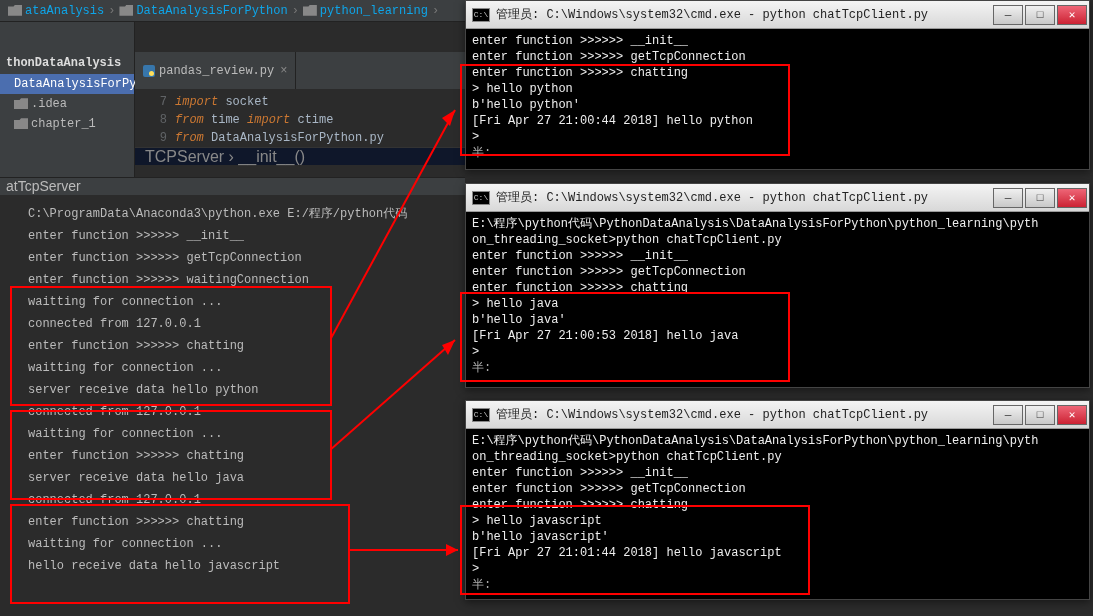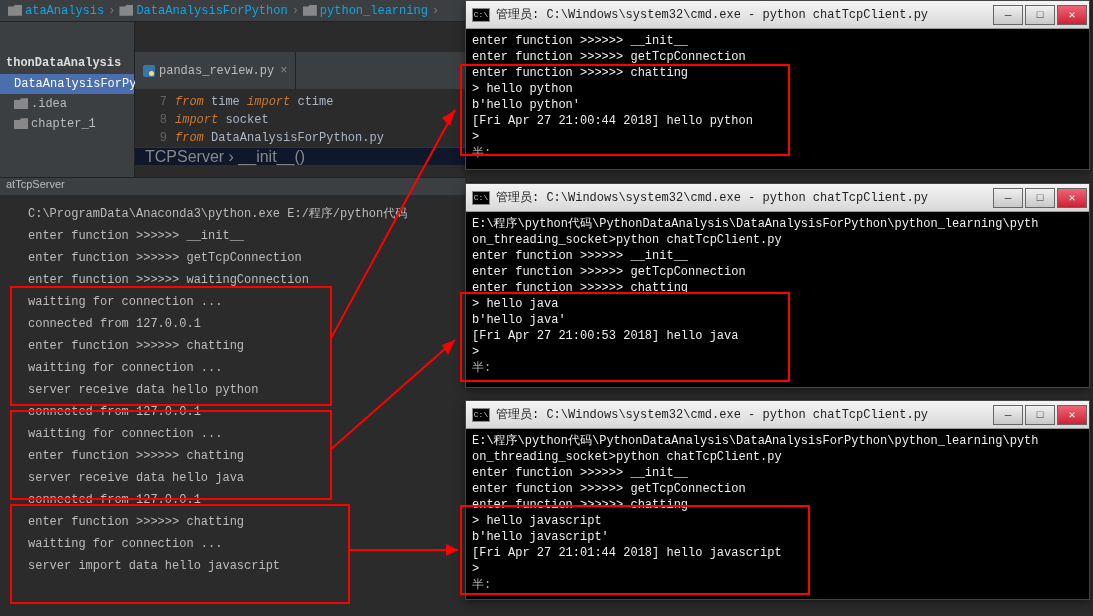--- a/index.html
+++ b/index.html
@@ -21,21 +21,21 @@
 .ed { flex:1; background:#2b2b2b; }
 .tabs { display:flex; height:37px; background:#3c3f41; font-family:sans-serif; font-size:11px; }
 .tab { display:flex; align-items:center; padding:0 8px; color:#bbb; border-right:1px solid #222; }
 .tab .cl { margin-left:6px; color:#888; cursor:pointer; }
 .code { display:flex; padding-top:4px; }
 .gut { width:40px; text-align:right; color:#606366; padding-right:8px; line-height:18px; }
 .lines { flex:1; line-height:18px; }
 .kw { color:#cc7832; font-style:italic; }
 .nm { color:#a9b7c6; }
 .bc2 { height:18px; padding:0 10px; background:#0f172a; color:#888; font-family:sans-serif; font-size:16px; border-top:1px solid #333; }
-.tt { height:18px; padding:0 6px; background:#3c3f41; color:#bbb; font-family:sans-serif; font-size:11px; border-top:1px solid #222; }
+.tt { height:18px; padding:0 6px; background:#3c3f41; color:#bbb; font-family:sans-serif; font-size:14px; border-top:1px solid #222; }
 
 .console { position:absolute; left:0; top:195px; width:465px; background:#2b2b2b; color:#bbb; padding:8px 0 0 0; line-height:22px; }
 .console .l { padding:0 28px; white-space:nowrap; }
 .box1 { position:absolute; border:2px solid red; left:10px; top:286px; width:322px; height:120px; }
 .box2 { position:absolute; border:2px solid red; left:10px; top:410px; width:322px; height:90px; }
 .box3 { position:absolute; border:2px solid red; left:10px; top:504px; width:340px; height:100px; }
 
 
 .cmd { position:absolute; width:625px; background:#000; border:1px solid #444; box-shadow:0 2px 8px rgba(0,0,0,.5); }
 .cmd1 { left:465px; top:0; height:170px; }
@@ -87,22 +87,22 @@
             <span class="cl">×</span>
           </div>
       </div>
       <div class="code">
         <div class="gut">
           <div>7</div>
             <div>8</div>
             <div>9</div>
         </div>
         <div class="lines">
+          <div><span class="kw">import</span><span class="nm"> socket</span></div>
           <div><span class="kw">from</span><span class="nm"> time </span><span class="kw">import</span><span class="nm"> ctime</span></div>
-          <div><span class="kw">import</span><span class="nm"> socket</span></div>
           <div><span class="kw">from</span><span class="nm"> DataAnalysisForPython.py</span></div>
         </div>
       </div>
       <div class="bc2">TCPServer  ›  __init__()</div>
     </div>
   </div>
   <div class="tt">atTcpServer</div>
 </div>
 
 <div class="console">
@@ -115,21 +115,21 @@
   <div class="l">enter function &gt;&gt;&gt;&gt;&gt;&gt; chatting</div>
   <div class="l">waitting for connection ...</div>
   <div class="l">server receive data hello python</div>
   <div class="l">connected from 127.0.0.1</div>
   <div class="l">waitting for connection ...</div>
   <div class="l">enter function &gt;&gt;&gt;&gt;&gt;&gt; chatting</div>
   <div class="l">server receive data hello java</div>
   <div class="l">connected from 127.0.0.1</div>
   <div class="l">enter function &gt;&gt;&gt;&gt;&gt;&gt; chatting</div>
   <div class="l">waitting for connection ...</div>
-  <div class="l">server import data hello javascript</div>
+  <div class="l">hello receive data hello javascript</div>
 </div>
 <div class="box1"></div>
 <div class="box2"></div>
 <div class="box3"></div>
 
 <div class="cmd cmd1">
   <div class="tb">
     <div class="tbi">C:\</div>
     <div class="t">管理员: C:\Windows\system32\cmd.exe - python  chatTcpClient.py</div>
     <div class="wb">

